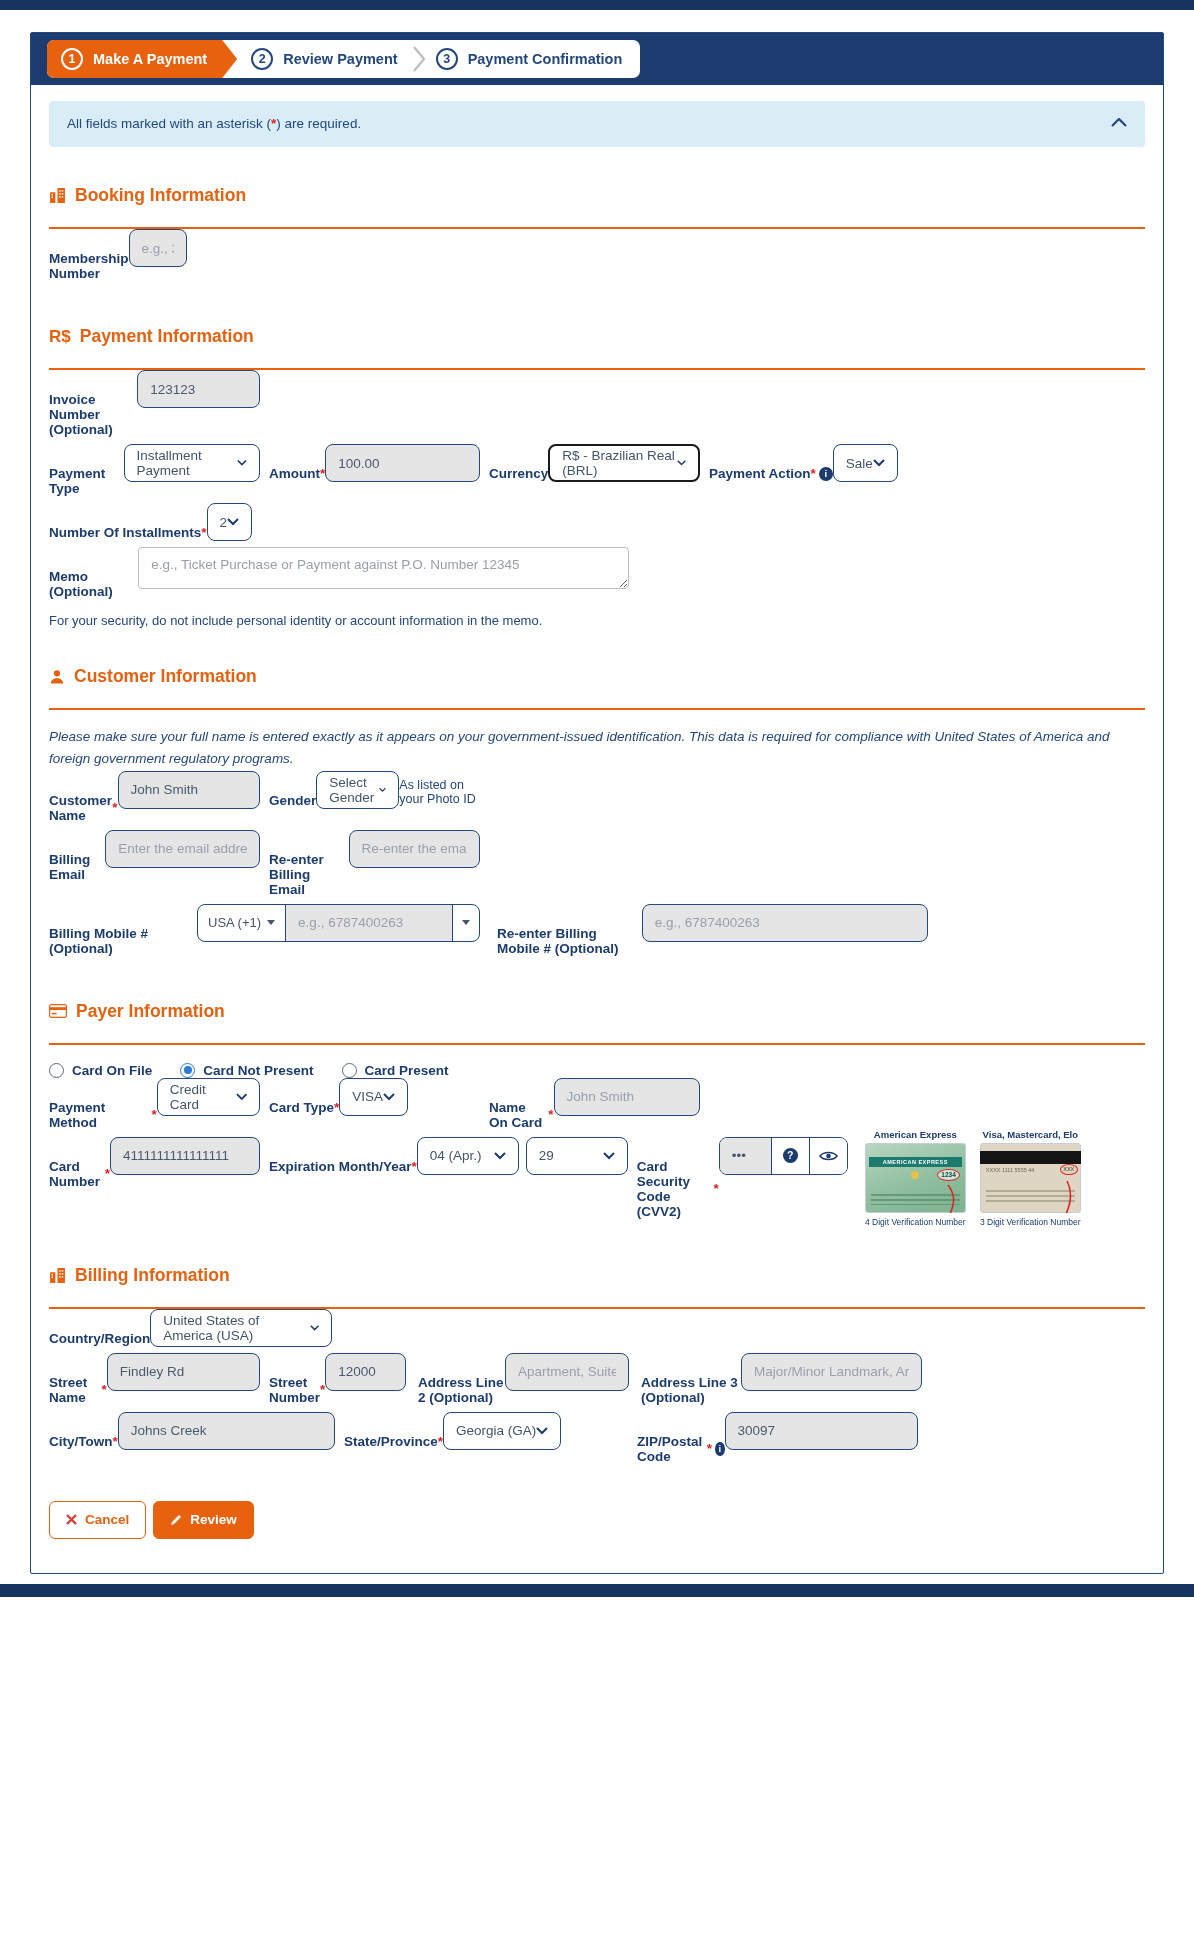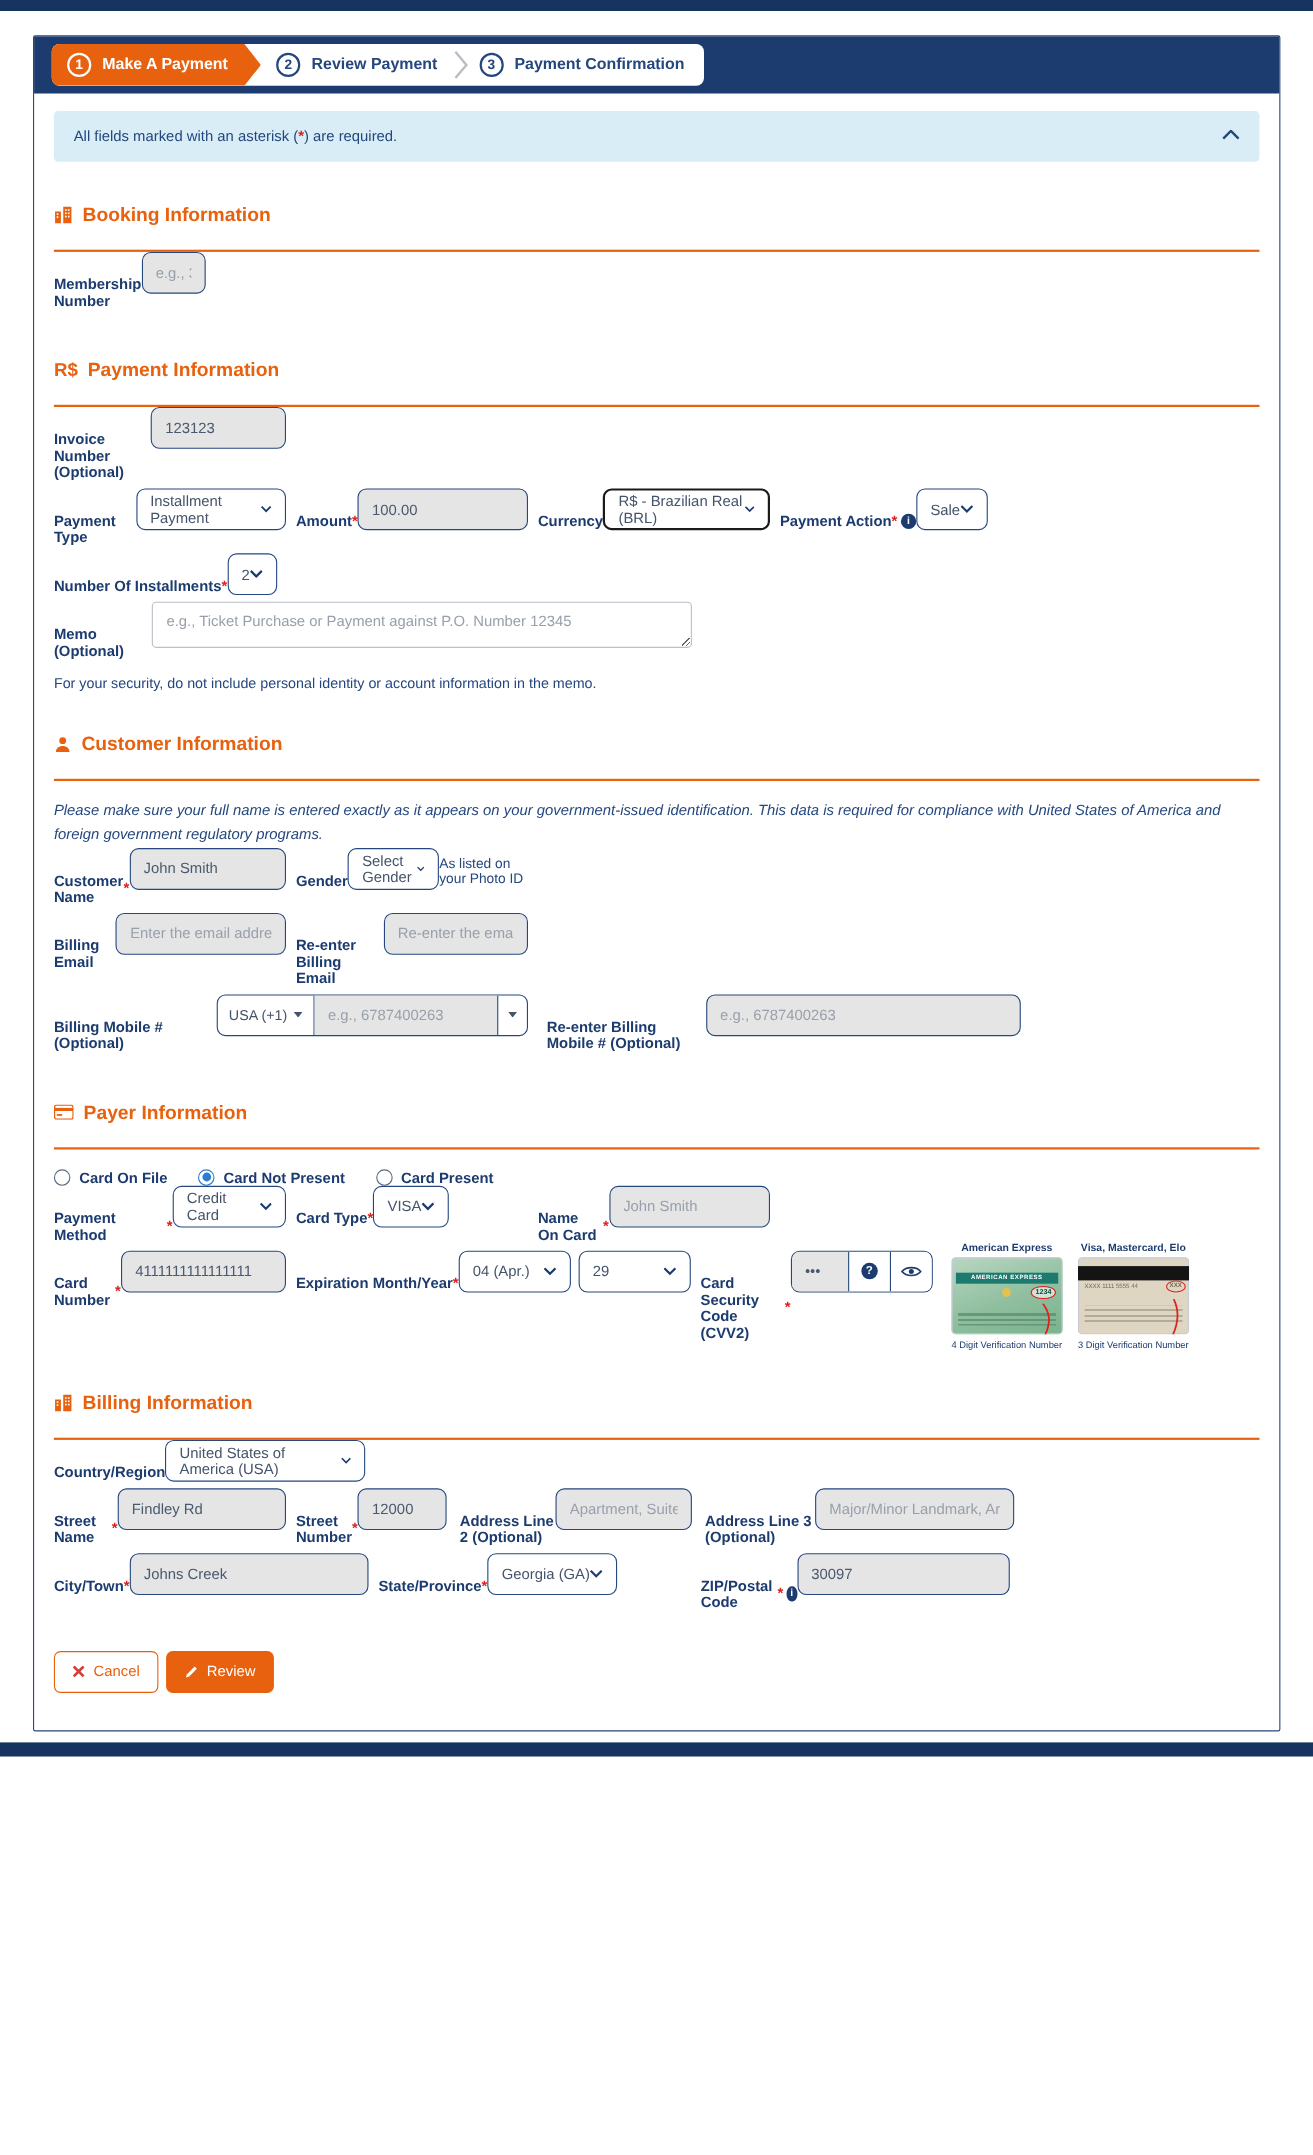--- a/index.html
+++ b/index.html
@@ -100,21 +100,21 @@
   .visa-num { position:absolute; top:24px; left:6px; right:22px; font-size:5.5px; color:#6e6least; color:#6e6753; text-align:left; white-space:nowrap; }
   .visa-code { position:absolute; top:21px; right:3px; font-size:5.5px; color:#6e6753; border:1.5px solid #e02020;
                border-radius:50%; padding:1.5px 2.5px; font-weight:700; }
   .visa-rows { position:absolute; bottom:8px; left:6px; right:6px; height:18px;
                background:repeating-linear-gradient(#0000 0 3px,#b4ab97 3px 5px); }
   .red-arrow { position:absolute; bottom:-2px; }
 
   
   .btn-row { display:flex; margin:30px 0 30px 0; }
   .btn { display:inline-flex; align-items:center; gap:8px; height:38px; padding:0 16px; border-radius:6px;
-         font-family:"Liberation Sans",sans-serif; font-size:13.5px; font-weight:400; cursor:pointer; }
+         font-family:"Liberation Sans",sans-serif; font-size:13.5px; font-weight:700; cursor:pointer; }
   .btn-cancel { background:#fff; border:1px solid #e8610e; color:#e8610e; }
   .btn-review { background:#e8610e; border:1px solid #e8610e; color:#fff; margin-left:7px; }
 </style>
 </head>
 <body>
 
 <div class="topbar"></div>
 
 <div class="container">
 

